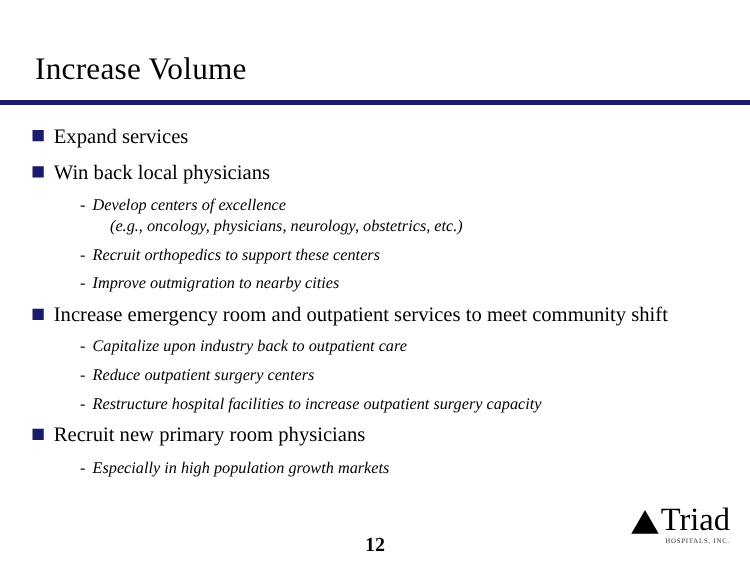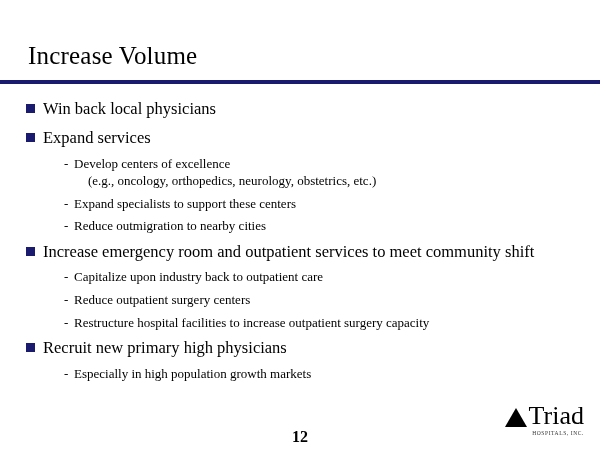--- a/index.html
+++ b/index.html
@@ -68,20 +68,21 @@
     margin-top: 5px;
     margin-left: 28px;
   }
   .l2 .dash {
     flex: 0 0 auto;
     width: 10px;
     color: #000;
   }
   .l2 .txt {
     flex: 1 1 auto;
+    font-style: italic;
   }
   .sub-cont {
     display: block;
     margin-left: 10px;
   }
   .page-num {
     position: absolute;
     left: 0;
     right: 0;
     top: 428px;
@@ -126,42 +127,42 @@
 
 <div class="slide">
 
   <div class="title">Increase Volume</div>
   <div class="title-rule"></div>
 
   <div class="body">
 
     <div class="l1">
       <span class="bullet"></span>
+      <span class="txt">Expand services</span>
+    </div>
+
+    <div class="l1">
+      <span class="bullet"></span>
       <span class="txt">Win back local physicians</span>
-    </div>
-
-    <div class="l1">
-      <span class="bullet"></span>
-      <span class="txt">Expand services</span>
     </div>
     <div class="sub-cont">
       <div class="l2">
         <span class="dash">-</span>
         <span class="txt">
           <span>Develop centers of excellence</span><br>
-          <span style="padding-left:14px; display:inline-block;">(e.g., oncology, orthopedics, neurology, obstetrics, etc.)</span>
+          <span style="padding-left:14px; display:inline-block;">(e.g., oncology, physicians, neurology, obstetrics, etc.)</span>
         </span>
       </div>
       <div class="l2">
         <span class="dash">-</span>
-        <span class="txt">Expand specialists to support these centers</span>
-      </div>
-      <div class="l2">
-        <span class="dash">-</span>
-        <span class="txt">Reduce outmigration to nearby cities</span>
+        <span class="txt">Recruit orthopedics to support these centers</span>
+      </div>
+      <div class="l2">
+        <span class="dash">-</span>
+        <span class="txt">Improve outmigration to nearby cities</span>
       </div>
     </div>
 
     <div class="l1">
       <span class="bullet"></span>
       <span class="txt">Increase emergency room and outpatient services to meet community shift</span>
     </div>
     <div class="sub-cont">
       <div class="l2">
         <span class="dash">-</span>
@@ -172,21 +173,21 @@
         <span class="txt">Reduce outpatient surgery centers</span>
       </div>
       <div class="l2">
         <span class="dash">-</span>
         <span class="txt">Restructure hospital facilities to increase outpatient surgery capacity</span>
       </div>
     </div>
 
     <div class="l1">
       <span class="bullet"></span>
-      <span class="txt">Recruit new primary high physicians</span>
+      <span class="txt">Recruit new primary room physicians</span>
     </div>
     <div class="sub-cont">
       <div class="l2">
         <span class="dash">-</span>
         <span class="txt">Especially in high population growth markets</span>
       </div>
     </div>
 
   </div>
 

